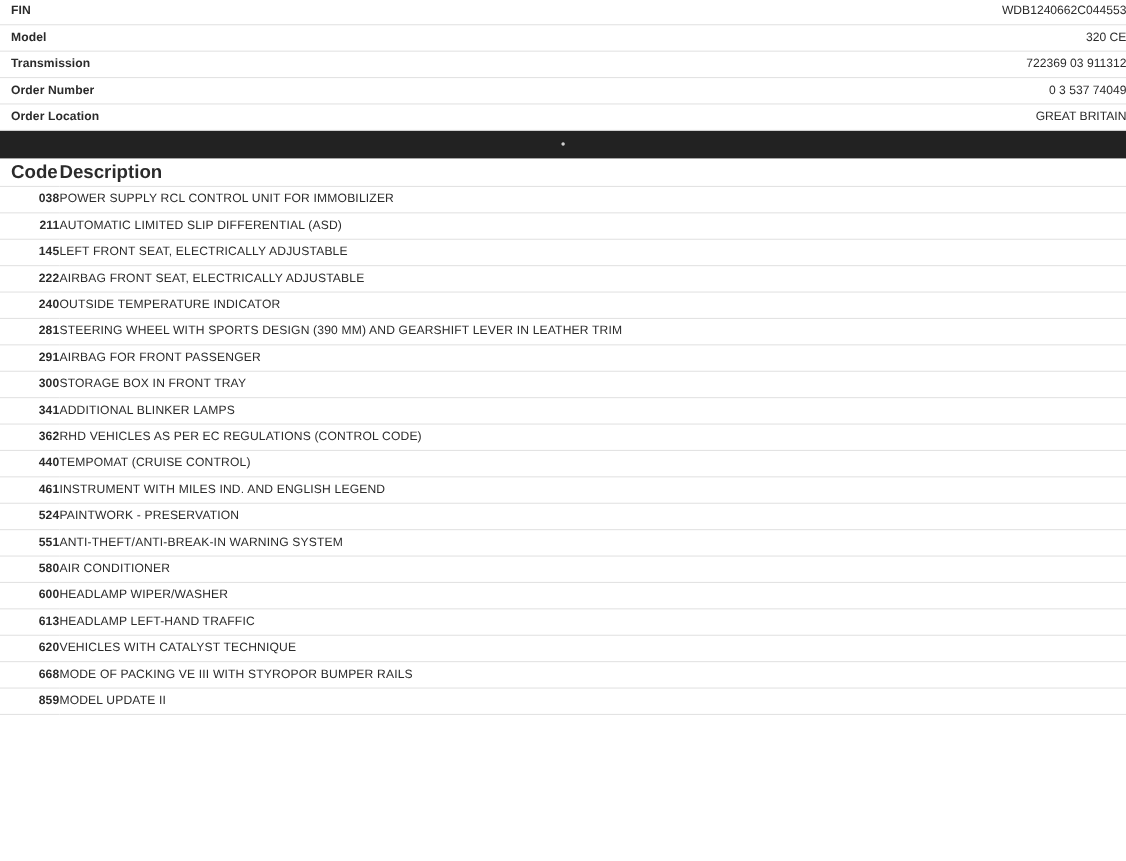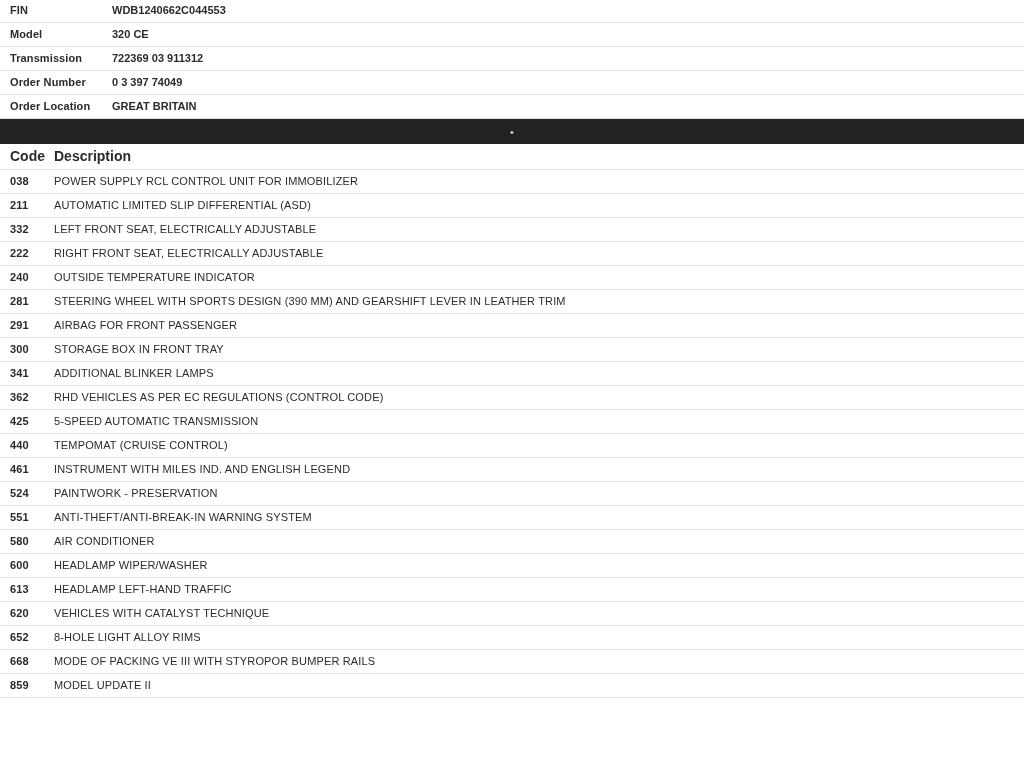--- a/index.html
+++ b/index.html
@@ -36,22 +36,23 @@
     height: 11px;
   }
   .info-table td.label {
     width: 100px;
     font-weight: 700;
     color: #2b2b2b;
     letter-spacing: 0.1px;
   }
   .info-table td.value {
     color: #2b2b2b;
-    font-weight: 700;
+    font-weight: 400;
     padding-left: 2px;
+    text-align: right;
   }
   .info-table tr:first-child td {
     padding-top: 5px;
   }
 
   
   .band {
     background: #222222;
     height: 25px;
     width: 100%;
@@ -70,21 +71,21 @@
   
   .codes-table {
     width: 100%;
     table-layout: fixed;
   }
   .codes-table tr {
     border-bottom: 1px solid #e3e3e3;
   }
   .codes-table th {
     text-align: left;
-    font-size: 14px;
+    font-size: 17px;
     line-height: 11px;
     font-weight: 700;
     color: #2b2b2b;
     padding: 7px 0 7px 10px;
   }
   .codes-table th.col-code,
   .codes-table td.col-code {
     width: 44px;
     padding-left: 10px;
   }
@@ -95,20 +96,21 @@
   .codes-table td {
     font-size: 11px;
     line-height: 11px;
     padding: 6px 0 6px 10px;
     color: #2b2b2b;
     vertical-align: middle;
     letter-spacing: 0.15px;
   }
   .codes-table td.col-code {
     font-weight: 700;
+    text-align: right;
   }
   .codes-table td.col-desc {
     font-weight: 400;
     padding-left: 0;
   }
 </style>
 </head>
 <body>
 
 <div class="page">
@@ -122,21 +124,21 @@
         <tr>
           <td class="label">Model</td>
           <td class="value">320 CE</td>
         </tr>
         <tr>
           <td class="label">Transmission</td>
           <td class="value">722369 03 911312</td>
         </tr>
         <tr>
           <td class="label">Order Number</td>
-          <td class="value">0 3 397 74049</td>
+          <td class="value">0 3 537 74049</td>
         </tr>
         <tr>
           <td class="label">Order Location</td>
           <td class="value">GREAT BRITAIN</td>
         </tr>
       </tbody>
   </table>
 
   <div class="band">
     <span class="band-mark">•</span>
@@ -152,26 +154,26 @@
     <tbody>
         <tr>
           <td class="col-code">038</td>
           <td class="col-desc">POWER SUPPLY RCL CONTROL UNIT FOR IMMOBILIZER</td>
         </tr>
         <tr>
           <td class="col-code">211</td>
           <td class="col-desc">AUTOMATIC LIMITED SLIP DIFFERENTIAL (ASD)</td>
         </tr>
         <tr>
-          <td class="col-code">332</td>
+          <td class="col-code">145</td>
           <td class="col-desc">LEFT FRONT SEAT, ELECTRICALLY ADJUSTABLE</td>
         </tr>
         <tr>
           <td class="col-code">222</td>
-          <td class="col-desc">RIGHT FRONT SEAT, ELECTRICALLY ADJUSTABLE</td>
+          <td class="col-desc">AIRBAG FRONT SEAT, ELECTRICALLY ADJUSTABLE</td>
         </tr>
         <tr>
           <td class="col-code">240</td>
           <td class="col-desc">OUTSIDE TEMPERATURE INDICATOR</td>
         </tr>
         <tr>
           <td class="col-code">281</td>
           <td class="col-desc">STEERING WHEEL WITH SPORTS DESIGN (390 MM) AND GEARSHIFT LEVER IN LEATHER TRIM</td>
         </tr>
         <tr>
@@ -184,24 +186,20 @@
         </tr>
         <tr>
           <td class="col-code">341</td>
           <td class="col-desc">ADDITIONAL BLINKER LAMPS</td>
         </tr>
         <tr>
           <td class="col-code">362</td>
           <td class="col-desc">RHD VEHICLES AS PER EC REGULATIONS (CONTROL CODE)</td>
         </tr>
         <tr>
-          <td class="col-code">425</td>
-          <td class="col-desc">5-SPEED AUTOMATIC TRANSMISSION</td>
-        </tr>
-        <tr>
           <td class="col-code">440</td>
           <td class="col-desc">TEMPOMAT (CRUISE CONTROL)</td>
         </tr>
         <tr>
           <td class="col-code">461</td>
           <td class="col-desc">INSTRUMENT WITH MILES IND. AND ENGLISH LEGEND</td>
         </tr>
         <tr>
           <td class="col-code">524</td>
           <td class="col-desc">PAINTWORK - PRESERVATION</td>
@@ -220,24 +218,20 @@
         </tr>
         <tr>
           <td class="col-code">613</td>
           <td class="col-desc">HEADLAMP LEFT-HAND TRAFFIC</td>
         </tr>
         <tr>
           <td class="col-code">620</td>
           <td class="col-desc">VEHICLES WITH CATALYST TECHNIQUE</td>
         </tr>
         <tr>
-          <td class="col-code">652</td>
-          <td class="col-desc">8-HOLE LIGHT ALLOY RIMS</td>
-        </tr>
-        <tr>
           <td class="col-code">668</td>
           <td class="col-desc">MODE OF PACKING VE III WITH STYROPOR BUMPER RAILS</td>
         </tr>
         <tr>
           <td class="col-code">859</td>
           <td class="col-desc">MODEL UPDATE II</td>
         </tr>
       </tbody>
   </table>
 

